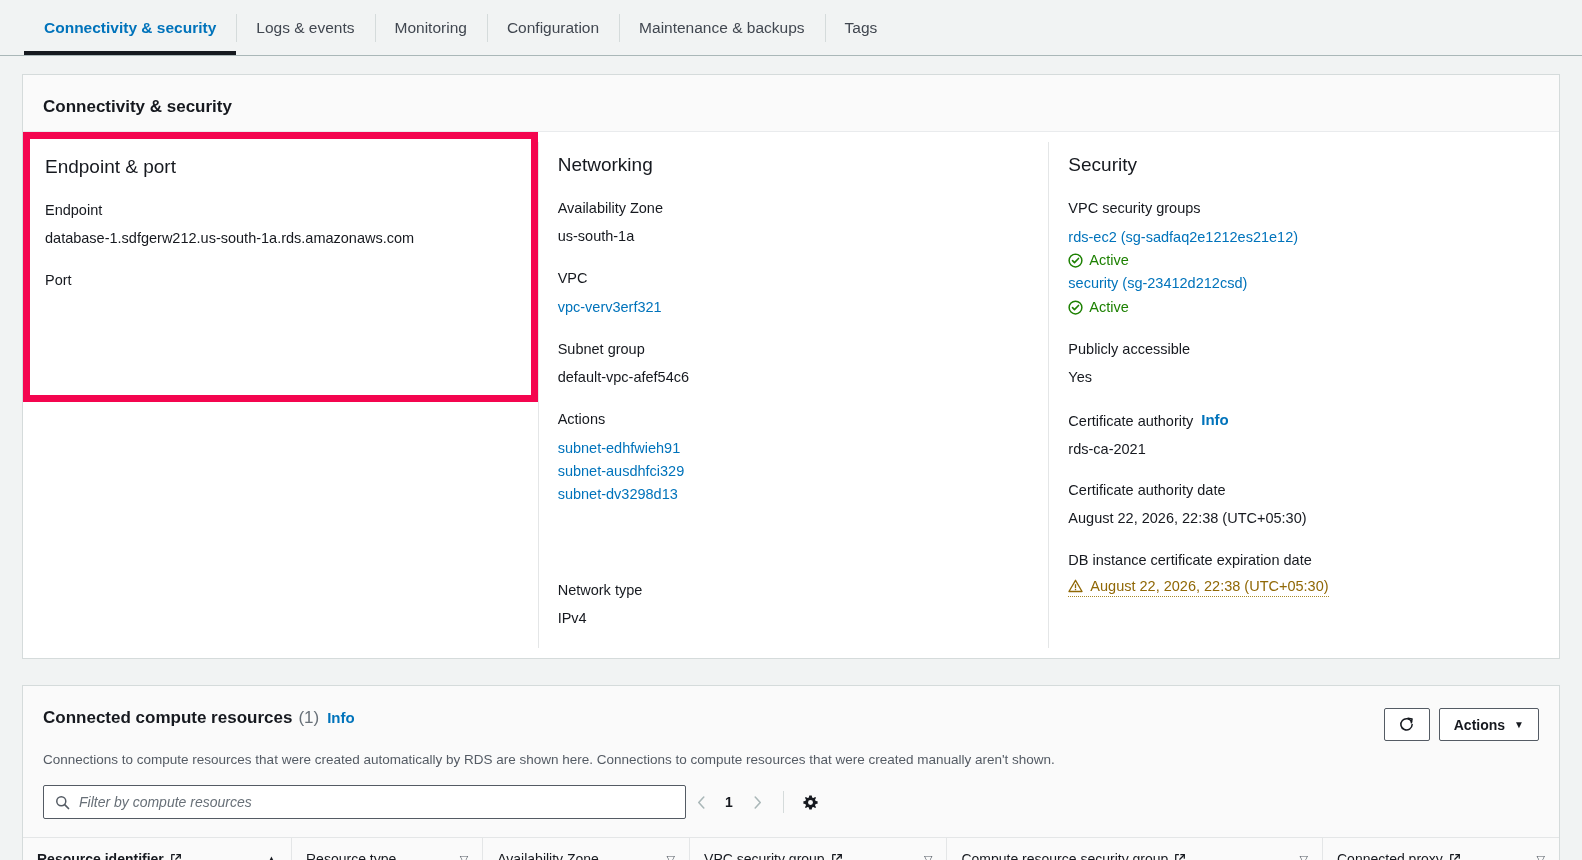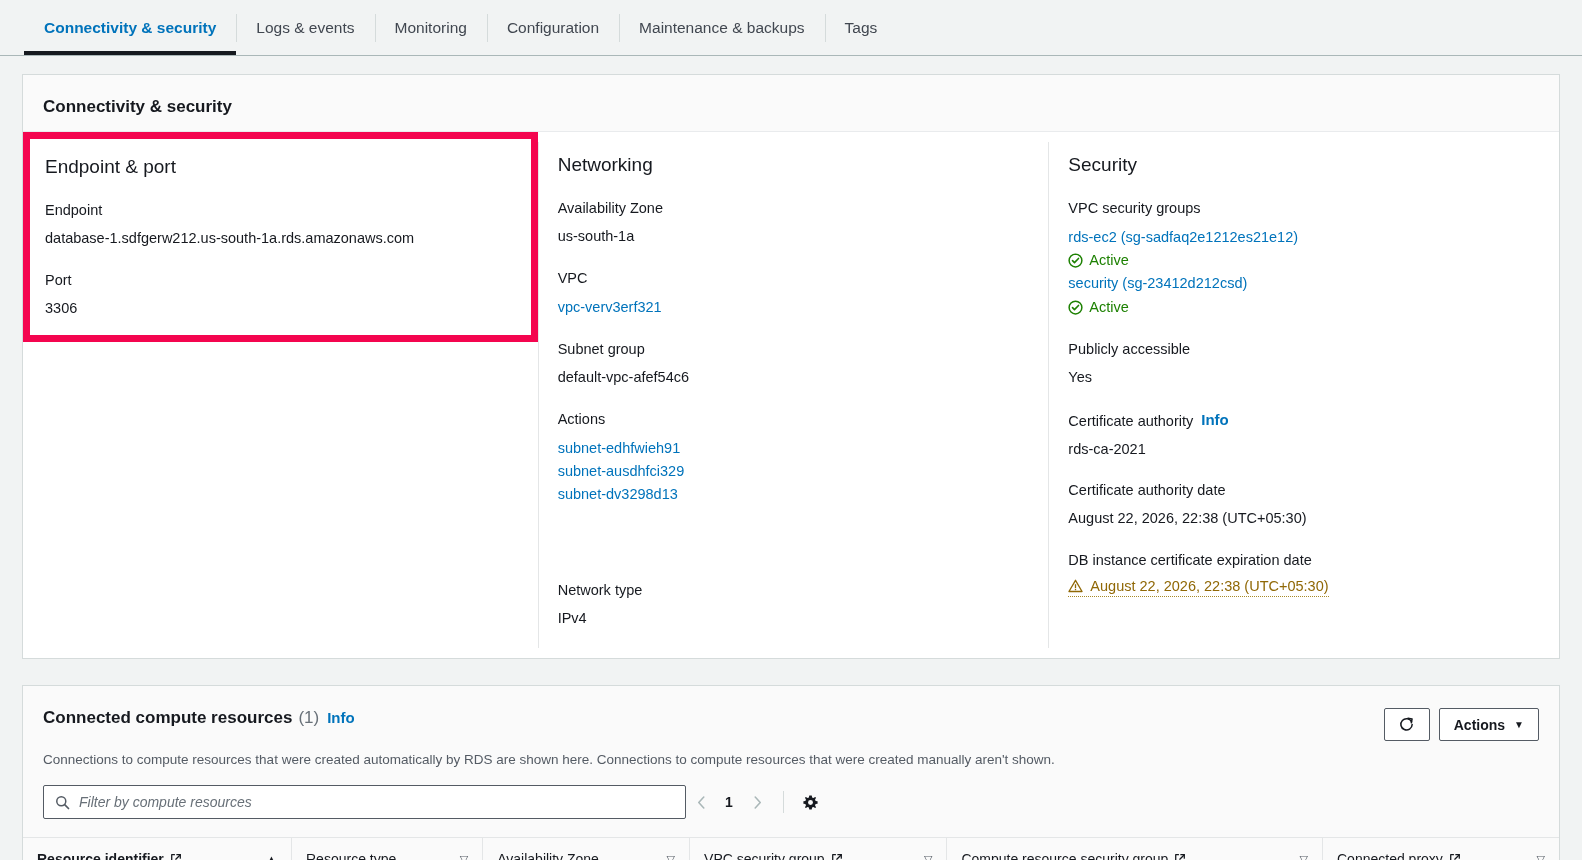--- a/index.html
+++ b/index.html
@@ -86,21 +86,21 @@
     position: absolute;
     left: 0; top: 10px; bottom: 10px;
     width: 1px;
     background: #e4e6e7;
   }
   .col.highlight {
     outline: 7px solid #f4054f;
     outline-offset: -7px;
     z-index: 3;
     min-height: 0;
-    height: 210px;
+    height: 270px;
     align-self: flex-start;
     padding: 24px 22px 12px 22px;
   }
   .col-head {
     font-size: 19px;
     font-weight: 400;
     color: #16191f;
     margin-bottom: 22px;
   }
   .field { margin-bottom: 20px; }
@@ -292,21 +292,20 @@
   <div class="cols">
 
     <div class="col highlight">
       <div class="col-head">Endpoint &amp; port</div>
       <div class="field">
         <div class="flabel">Endpoint</div>
         <div class="fvalue">database-1.sdfgerw212.us-south-1a.rds.amazonaws.com</div>
       </div>
       <div class="field">
         <div class="flabel">Port</div>
-        <div class="fvalue">3306</div>
       </div>
     </div>
 
     <div class="col">
       <div class="col-head">Networking</div>
 
       <div class="field">
         <div class="flabel">Availability Zone</div>
         <div class="fvalue">us-south-1a</div>
       </div>

